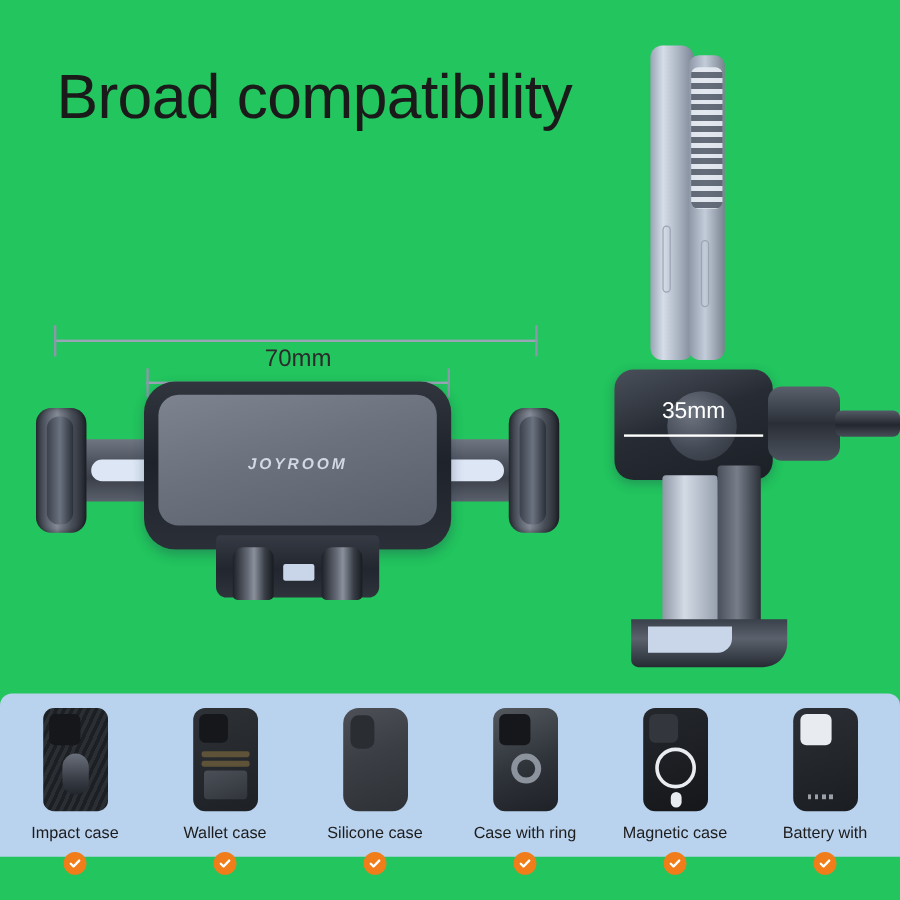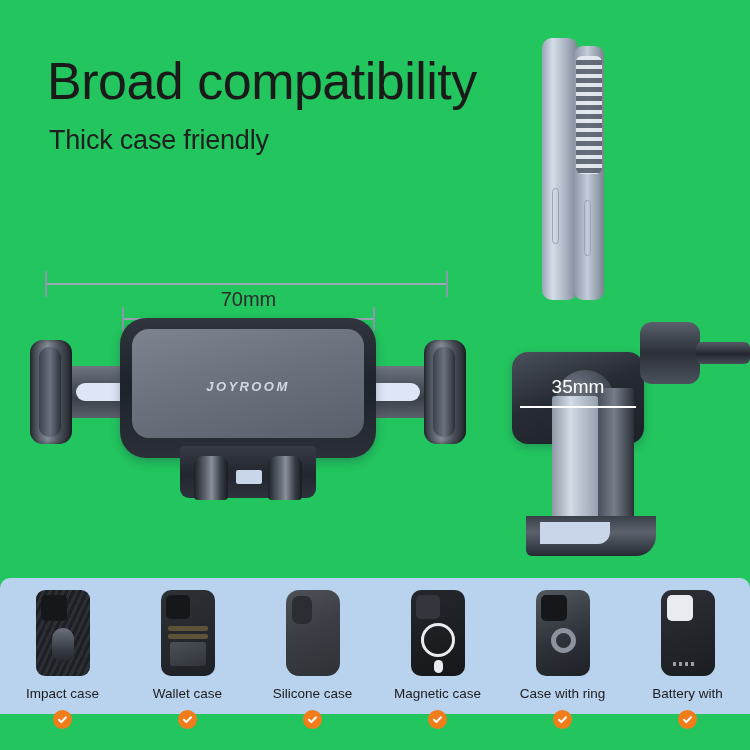--- a/index.html
+++ b/index.html
@@ -193,21 +193,20 @@
   .side-btn.b1 { top: 158px; }
   .side-btn.b2 { left: 84px; top: 170px; }
 
   .clamp {
     position: absolute;
     left: 12px; top: 278px;
     width: 132px; height: 92px;
     border-radius: 16px;
     background: linear-gradient(160deg,#4a505b 0%,#272c34 45%,#1b1f26 100%);
     box-shadow: 0 3px 9px rgba(30,45,70,.3);
-    margin-top: 44px;
   }
   .clamp-disc {
     position: absolute;
     left: 44px; top: 18px;
     width: 58px; height: 58px;
     border-radius: 50%;
     background: radial-gradient(circle at 35% 32%,#6e7580 0%,#444a55 55%,#2b3038 100%);
   }
   .dim35-label {
     position: absolute;
@@ -387,21 +386,20 @@
     width: 22px; height: 4px;
     background: repeating-linear-gradient(90deg,#9aa0a8 0 3px,transparent 3px 6px);
   }
 </style>
 </head>
 <body>
 
 <div class="page">
 
   <div class="headline">Broad compatibility</div>
-  <div class="subhead">Thick case friendly</div>
 
   <div class="dim-line dim110-line"></div>
   <div class="dim-tick dim110-tickL"></div>
   <div class="dim-tick dim110-tickR"></div>
 
   <div class="dim-label dim70-label">70mm</div>
   <div class="dim-line dim70-line"></div>
   <div class="dim-tick dim70-tickL"></div>
   <div class="dim-tick dim70-tickR"></div>
 
@@ -487,49 +485,49 @@
       </div>
       <div class="case-label">Silicone case</div>
       <div class="check">
         <svg width="13" height="13" viewBox="0 0 13 13">
             <path d="M3 6.8 L5.3 9.1 L10 4.2" fill="none" stroke="#ffffff" stroke-width="2" stroke-linecap="round" stroke-linejoin="round"></path>
           </svg>
       </div>
     </div>
 
     <div class="case-cell">
+      <div class="case-art ringcase">
+        <div class="body"></div>
+          <div class="cam"></div>
+          <div class="ring2"></div>
+      </div>
+      <div class="case-label">Case with ring</div>
+      <div class="check">
+        <svg width="13" height="13" viewBox="0 0 13 13">
+            <path d="M3 6.8 L5.3 9.1 L10 4.2" fill="none" stroke="#ffffff" stroke-width="2" stroke-linecap="round" stroke-linejoin="round"></path>
+          </svg>
+      </div>
+    </div>
+
+    <div class="case-cell">
       <div class="case-art magnetic">
         <div class="body"></div>
           <div class="cam"></div>
         <div class="mag"></div>
           <div class="bar"></div>
       </div>
       <div class="case-label">Magnetic case</div>
       <div class="check">
         <svg width="13" height="13" viewBox="0 0 13 13">
             <path d="M3 6.8 L5.3 9.1 L10 4.2" fill="none" stroke="#ffffff" stroke-width="2" stroke-linecap="round" stroke-linejoin="round"></path>
           </svg>
       </div>
     </div>
 
     <div class="case-cell">
-      <div class="case-art ringcase">
-        <div class="body"></div>
-          <div class="cam"></div>
-          <div class="ring2"></div>
-      </div>
-      <div class="case-label">Case with ring</div>
-      <div class="check">
-        <svg width="13" height="13" viewBox="0 0 13 13">
-            <path d="M3 6.8 L5.3 9.1 L10 4.2" fill="none" stroke="#ffffff" stroke-width="2" stroke-linecap="round" stroke-linejoin="round"></path>
-          </svg>
-      </div>
-    </div>
-
-    <div class="case-cell">
       <div class="case-art battery">
         <div class="body"></div>
           <div class="cam"></div>
           <div class="dots"></div>
       </div>
       <div class="case-label">Battery with</div>
       <div class="check">
         <svg width="13" height="13" viewBox="0 0 13 13">
             <path d="M3 6.8 L5.3 9.1 L10 4.2" fill="none" stroke="#ffffff" stroke-width="2" stroke-linecap="round" stroke-linejoin="round"></path>
           </svg>

